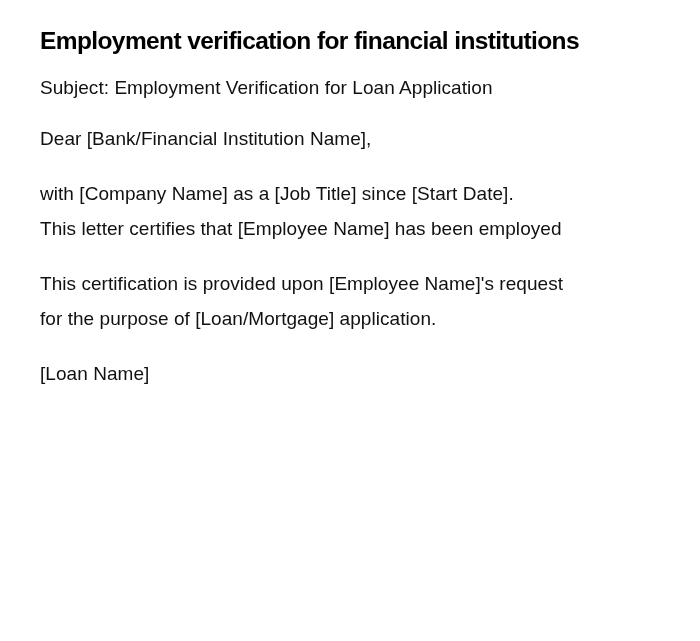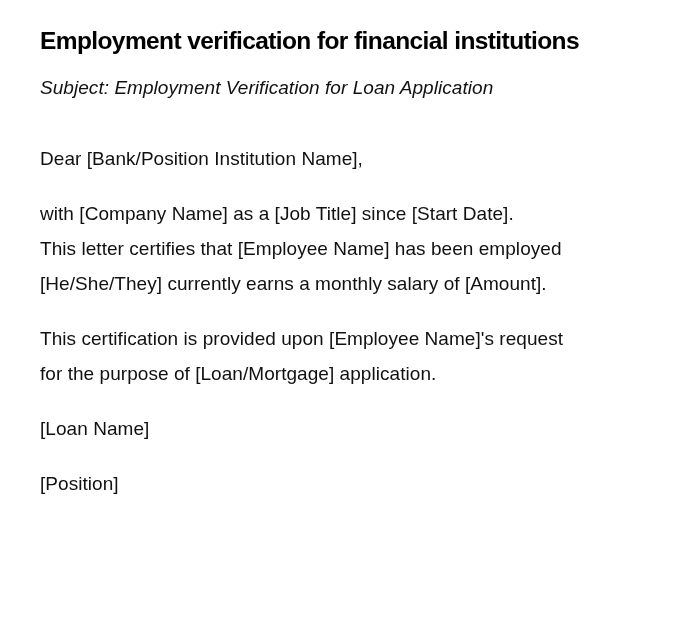--- a/index.html
+++ b/index.html
@@ -34,41 +34,39 @@
     .para {
       font-size: 19px;
       line-height: 35px;
       margin: 0 0 20px 0;
       letter-spacing: 0.05px;
     }
     .para .line {
       display: block;
       white-space: nowrap;
     }
-    .subject { margin-bottom: 36px; font-style: italic; }
+    .subject { margin-bottom: 16px; }
   </style>
 </head>
 <body>
 
 <div class="page">
   <h1 class="title">Employment verification for financial institutions</h1>
 
   <p class="para subject">Subject: Employment Verification for Loan Application</p>
 
-  <p class="para">Dear [Bank/Position Institution Name],</p>
+  <p class="para">Dear [Bank/Financial Institution Name],</p>
 
   <p class="para">
     <span class="line">with [Company Name] as a [Job Title] since [Start Date].</span>
     <span class="line">This letter certifies that [Employee Name] has been employed</span>
-    <span class="line">[He/She/They] currently earns a monthly salary of [Amount].</span>
   </p>
 
   <p class="para">
     <span class="line">This certification is provided upon [Employee Name]'s request</span>
     <span class="line">for the purpose of [Loan/Mortgage] application.</span>
   </p>
 
 
   <p class="para">[Loan Name]</p>
 
-  <p class="para">[Position]</p>
 
 </div>
 
 </body></html>

